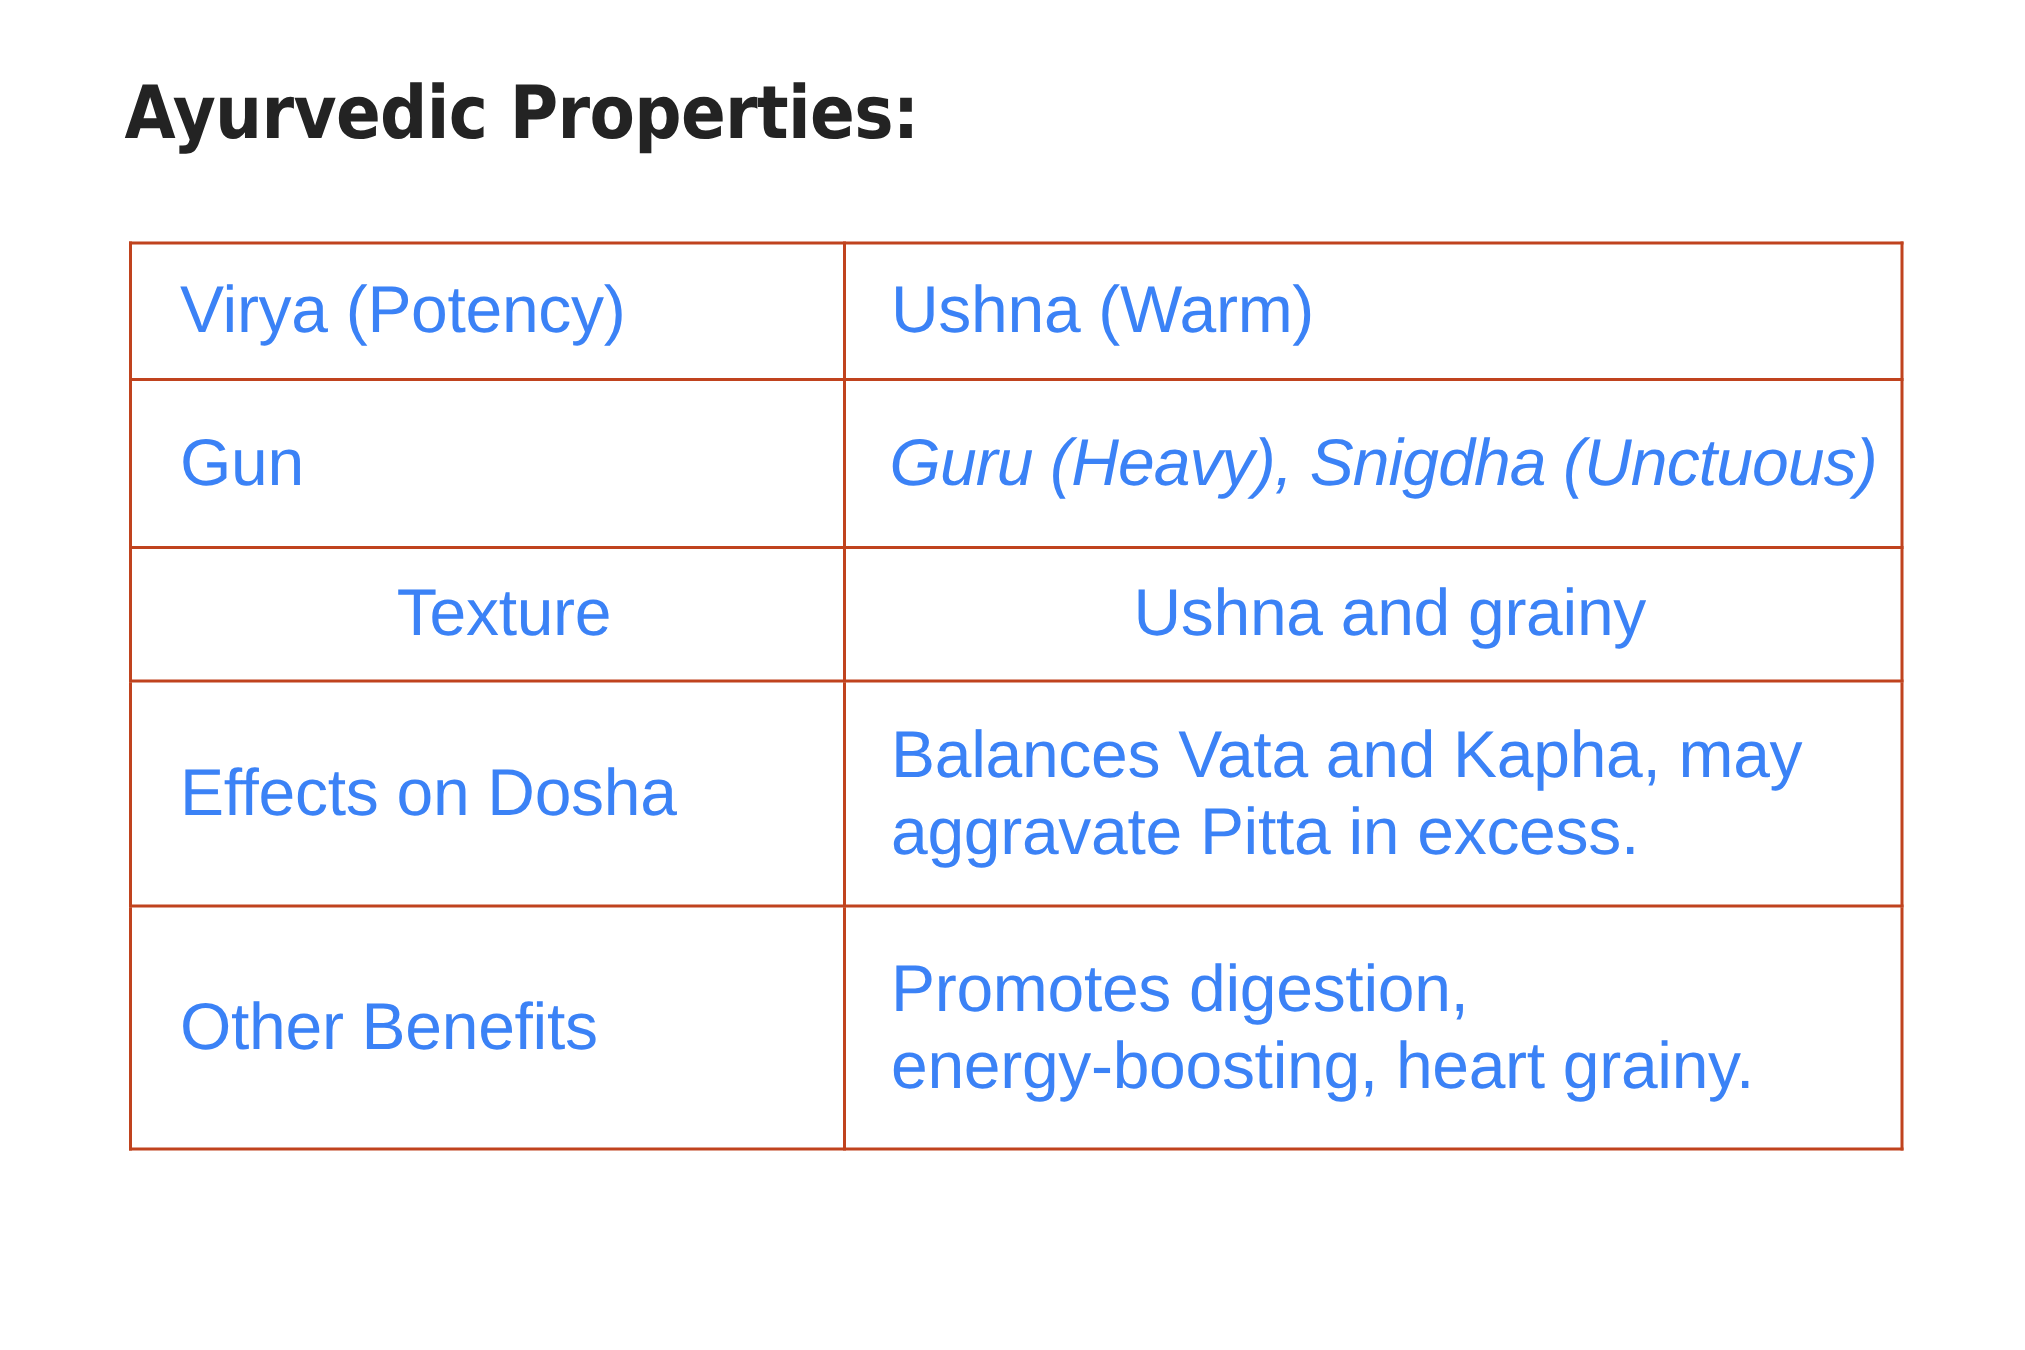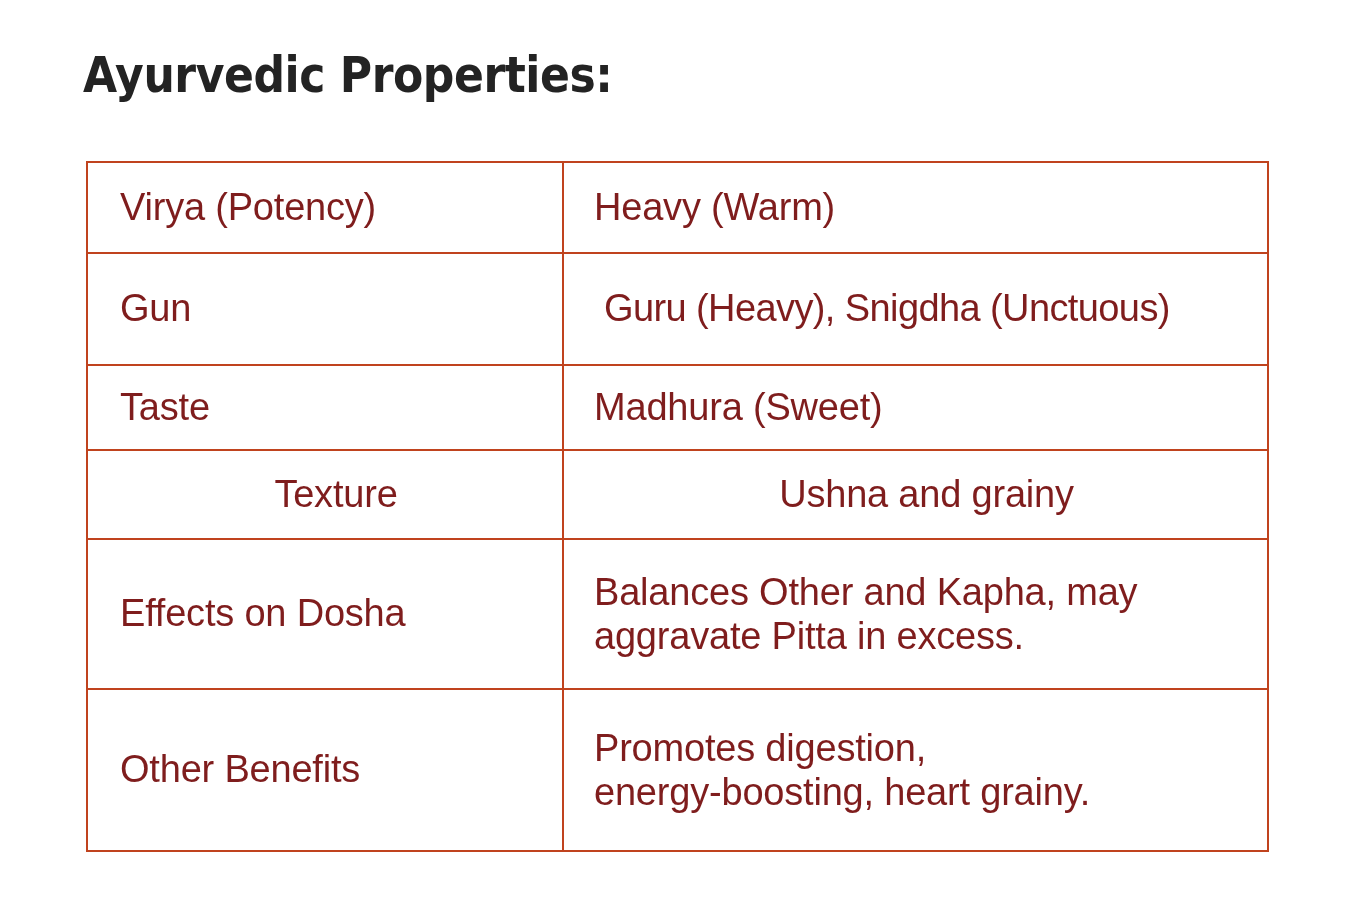--- a/index.html
+++ b/index.html
@@ -52,23 +52,23 @@
     border: 2px solid #c0431e;
     padding: 0;
     vertical-align: middle;
     background: #ffffff;
   }
   .col-label { width: 476px; }
   .col-value { width: 705px; }
 
   .cell-inner {
     font-family: "Liberation Sans", sans-serif;
-    font-size: 38px;
+    font-size: 44px;
     font-weight: 400;
-    color: #7f1d1d;
+    color: #3b82f6;
     line-height: 1.14;
     letter-spacing: -0.2px;
     white-space: pre-line;
   }
   .label-inner {
     padding: 0 10px 0 32px;
   }
   .value-inner {
     padding: 0 8px 0 30px;
   }
@@ -77,21 +77,22 @@
   .r1 td { height: 89px; }
   .r2 td { height: 110px; }
   .r3 td { height: 83px; }
   .r4 td { height: 87px; text-align: center; }
   .r5 td { height: 148px; }
   .r6 td { height: 160px; }
 
   
   .r2 .value-inner {
     letter-spacing: -0.6px;
-    padding-left: 40px;
+    padding-left: 29px;
+    font-style: italic;
   }
 
   
   .r5 .value-inner,
   .r6 .value-inner {
     line-height: 1.16;
   }
 </style>
 </head>
 <body>
@@ -104,57 +105,49 @@
     <colgroup>
       <col class="col-label">
       <col class="col-value">
     </colgroup>
     <tbody>
       <tr class="r1">
         <td>
           <div class="cell-inner label-inner">Virya (Potency)</div>
         </td>
         <td>
-          <div class="cell-inner value-inner">Heavy (Warm)</div>
+          <div class="cell-inner value-inner">Ushna (Warm)</div>
         </td>
       </tr>
 
       <tr class="r2">
         <td>
           <div class="cell-inner label-inner">Gun</div>
         </td>
         <td>
           <div class="cell-inner value-inner">Guru (Heavy), Snigdha (Unctuous)</div>
         </td>
       </tr>
 
-      <tr class="r3">
-        <td>
-          <div class="cell-inner label-inner">Taste</div>
-        </td>
-        <td>
-          <div class="cell-inner value-inner">Madhura (Sweet)</div>
-        </td>
-      </tr>
 
       <tr class="r4">
         <td>
           <div class="cell-inner label-inner">Texture</div>
         </td>
         <td>
           <div class="cell-inner value-inner">Ushna and grainy</div>
         </td>
       </tr>
 
       <tr class="r5">
         <td>
           <div class="cell-inner label-inner">Effects on Dosha</div>
         </td>
         <td>
-          <div class="cell-inner value-inner">Balances Other and Kapha, may
+          <div class="cell-inner value-inner">Balances Vata and Kapha, may
 aggravate Pitta in excess.</div>
         </td>
       </tr>
 
       <tr class="r6">
         <td>
           <div class="cell-inner label-inner">Other Benefits</div>
         </td>
         <td>
           <div class="cell-inner value-inner">Promotes digestion,

